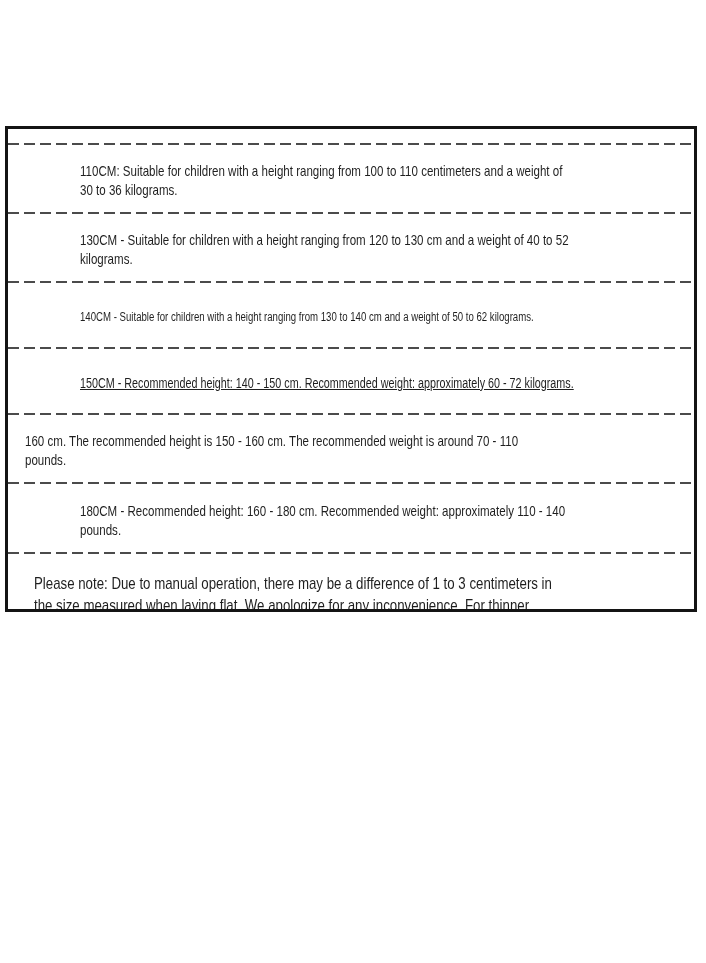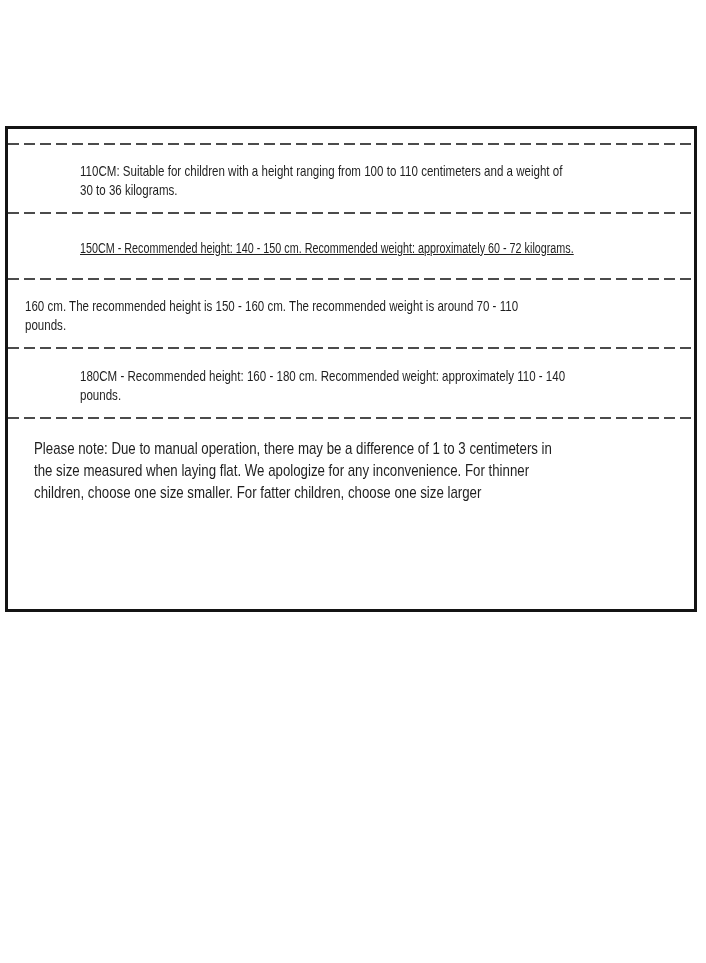--- a/index.html
+++ b/index.html
@@ -76,21 +76,30 @@
   <div class="chart-box">
     <div class="spacer"></div>
 
     <div class="row r1">
       <div class="dash"></div>
       <div class="txt">110CM: Suitable for children with a height ranging from 100 to 110 centimeters and a weight of
 30 to 36 kilograms.</div>
     </div>
 
 
+    <div class="row r3">
+      <div class="dash"></div>
+      <div class="txt">130CM - Suitable for children with a height ranging from 120 to 130 cm and a weight of 40 to 52
+kilograms.</div>
+    </div>
 
+    <div class="row r4">
+      <div class="dash"></div>
+      <div class="txt">140CM - Suitable for children with a height ranging from 130 to 140 cm and a weight of 50 to 62 kilograms.</div>
+    </div>
 
     <div class="row r5">
       <div class="dash"></div>
       <div class="txt">150CM - Recommended height: 140 - 150 cm. Recommended weight: approximately 60 - 72 kilograms.</div>
     </div>
 
     <div class="row r6">
       <div class="dash"></div>
       <div class="txt">160 cm. The recommended height is 150 - 160 cm. The recommended weight is around 70 - 110
 pounds.</div>

